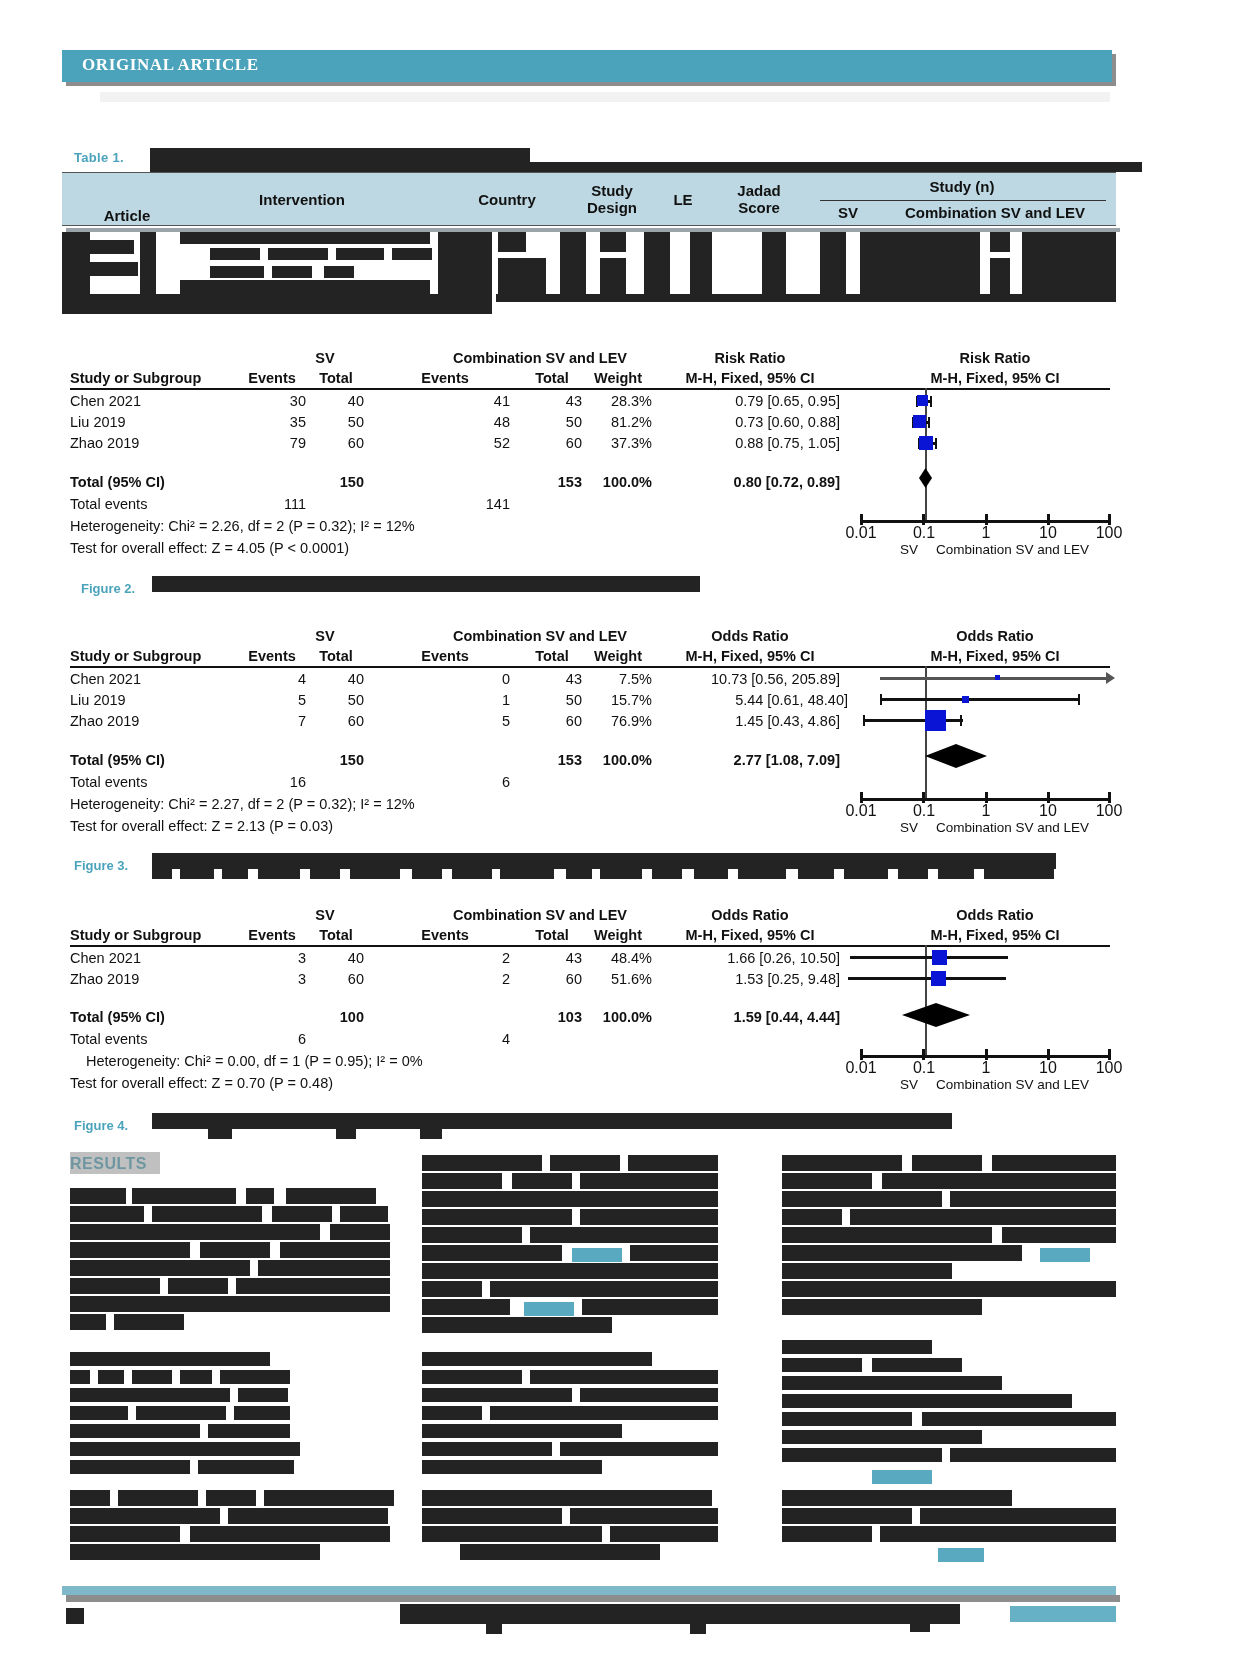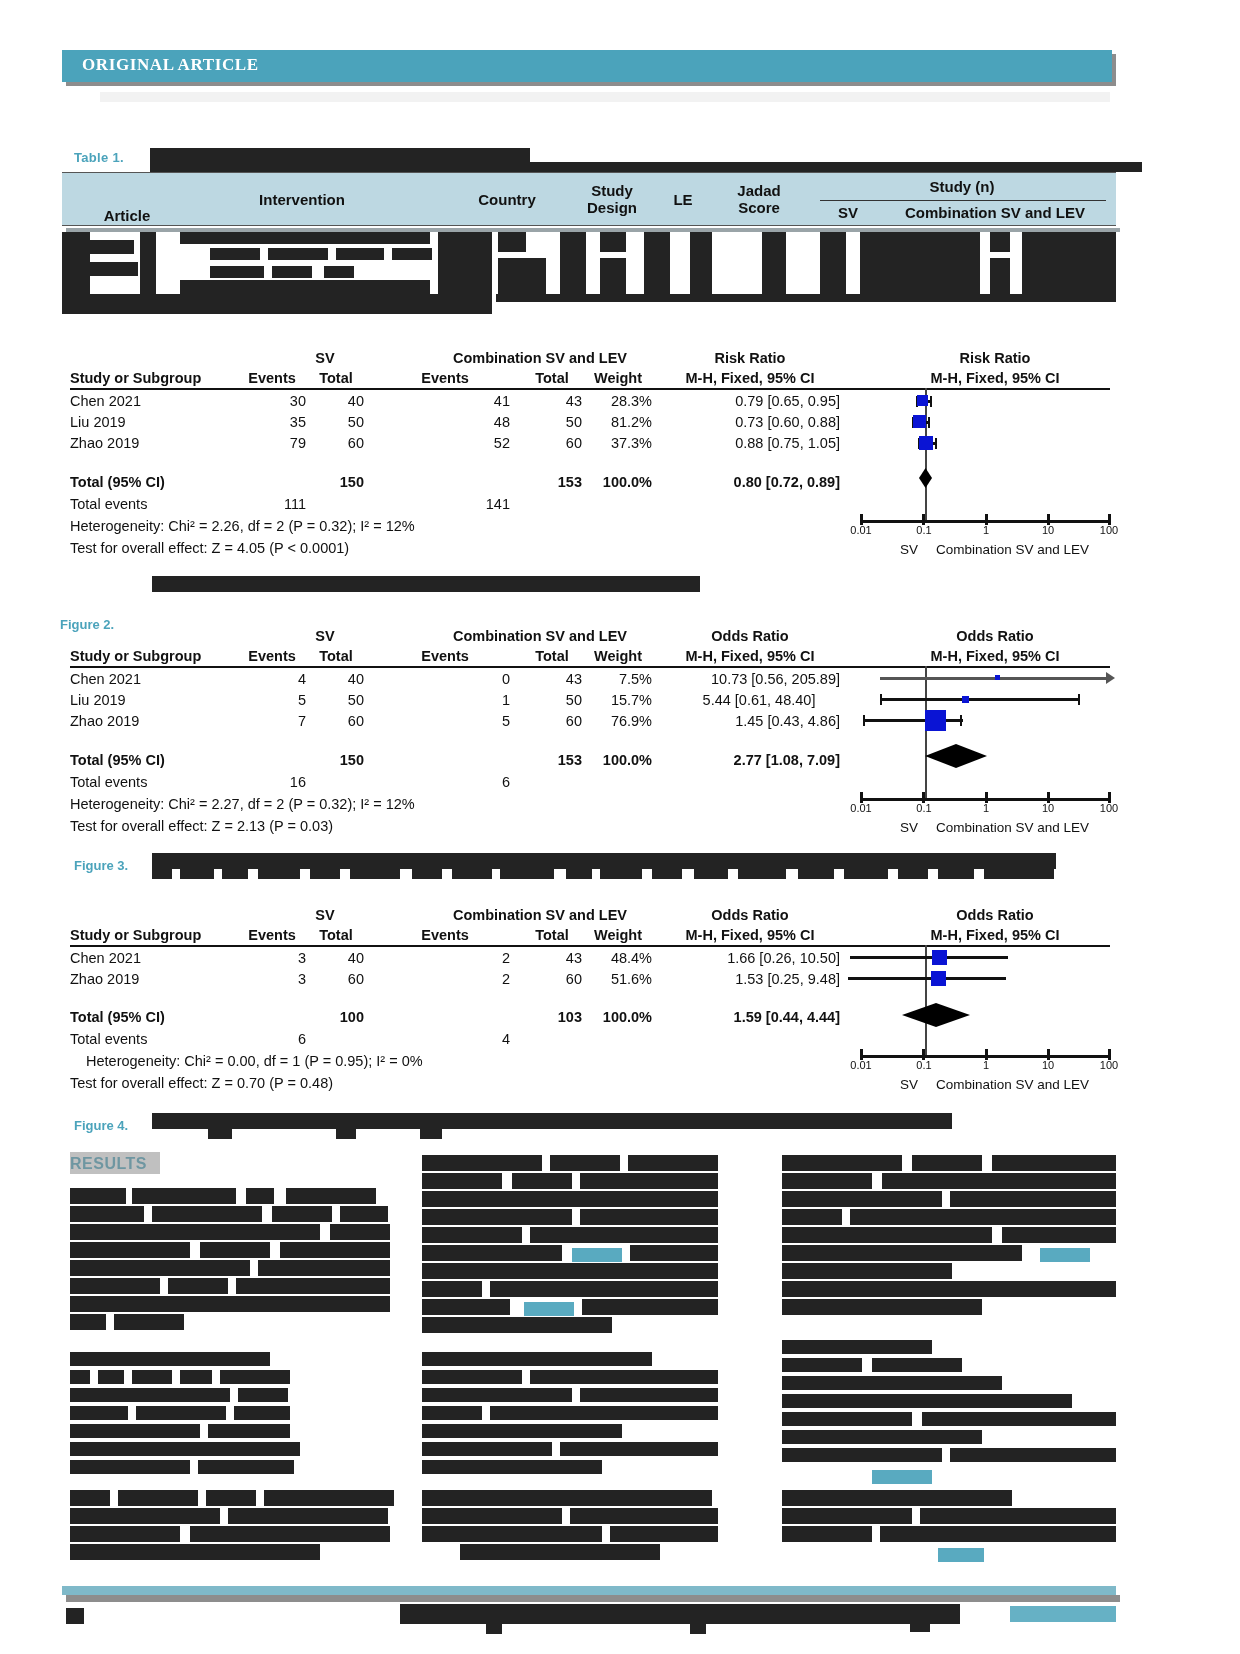--- a/index.html
+++ b/index.html
@@ -41,21 +41,21 @@
   
   .forest { position:absolute; left:70px; width:1060px; font-size:14.5px; color:#111; }
   .fp-colhead { position:absolute; font-weight:bold; font-size:14.5px; color:#111; text-align:center; }
   .fp-rule { position:absolute; height:2px; background:#111; }
   .fp-cell { position:absolute; font-size:14.5px; color:#111; white-space:nowrap; }
   .fp-cell.r { text-align:right; }
   .fp-cell.b { font-weight:bold; }
   .plot-rule { position:absolute; left:0; height:2px; background:#111; }
   .axis-line { position:absolute; height:3px; background:#111; }
   .axis-tick { position:absolute; width:3px; height:11px; background:#111; }
-  .axis-lbl { position:absolute; font-size:11px; color:#111; text-align:center; }
+  .axis-lbl { position:absolute; font-size:16px; color:#111; text-align:center; }
   .axis-grp { position:absolute; font-size:13.5px; color:#111; }
   .nullline { position:absolute; width:2px; background:#444; }
   .ci { position:absolute; height:3px; background:#111; }
   .ci.grey { background:#555; }
   .ci-cap { position:absolute; width:2px; height:11px; background:#111; }
   .marker { position:absolute; background:#0a14d4; }
   .diamond { position:absolute; background:#000; }
 
   
   .figcap-label { position:absolute; font-size:13px; font-weight:bold; color:#4ba3bb; }
@@ -213,21 +213,21 @@
   <div class="axis-tick" style="left:1038px; top:166px;"></div>
   <div class="axis-lbl" style="left:766px; top:176px; width:50px;">0.01</div>
   <div class="axis-lbl" style="left:829px; top:176px; width:50px;">0.1</div>
   <div class="axis-lbl" style="left:891px; top:176px; width:50px;">1</div>
   <div class="axis-lbl" style="left:953px; top:176px; width:50px;">10</div>
   <div class="axis-lbl" style="left:1014px; top:176px; width:50px;">100</div>
   <div class="axis-grp" style="left:830px; top:194px;">SV</div>
   <div class="axis-grp" style="left:866px; top:194px;">Combination SV and LEV</div>
 </div>
 
-<div class="figcap-label" style="left:60px; top:581px;margin-top:36px;">Figure 2.</div>
+<div class="figcap-label" style="left:81px; top:581px;">Figure 2.</div>
 <div class="rb" style="left:152px;top:576px;width:548px;height:16px;"></div>
 
 <div class="forest" id="forest-1" style="top:626px; height:210px;">
   <div class="fp-colhead" style="left:200px; top:2px;  width:110px;">SV</div>
   <div class="fp-colhead" style="left:320px; top:2px;  width:300px;">Combination SV and LEV</div>
   <div class="fp-colhead" style="left:560px; top:2px;  width:240px;">Odds Ratio</div>
   <div class="fp-colhead" style="left:800px; top:2px;  width:250px;">Odds Ratio</div>
 
   <div class="fp-colhead" style="left:0px;   top:22px; width:170px; text-align:left;">Study or Subgroup</div>
   <div class="fp-colhead" style="left:168px; top:22px; width:68px;">Events</div>
@@ -247,21 +247,21 @@
   <div class="fp-cell r" style="left:452px; top:45px; width:60px;">43</div>
   <div class="fp-cell r" style="left:514px; top:45px; width:68px;">7.5%</div>
   <div class="fp-cell r" style="left:560px; top:45px; width:210px;">10.73 [0.56, 205.89]</div>
 
   <div class="fp-cell" style="left:0px;   top:66px;">Liu 2019</div>
   <div class="fp-cell r" style="left:168px; top:66px; width:68px;">5</div>
   <div class="fp-cell r" style="left:238px; top:66px; width:56px;">50</div>
   <div class="fp-cell r" style="left:310px; top:66px; width:130px;">1</div>
   <div class="fp-cell r" style="left:452px; top:66px; width:60px;">50</div>
   <div class="fp-cell r" style="left:514px; top:66px; width:68px;">15.7%</div>
-  <div class="fp-cell r" style="left:584px; top:66px; width:210px;text-align:center;">5.44 [0.61, 48.40]</div>
+  <div class="fp-cell r" style="left:568px; top:66px; width:210px;">5.44 [0.61, 48.40]</div>
 
   <div class="fp-cell" style="left:0px;   top:87px;">Zhao 2019</div>
   <div class="fp-cell r" style="left:168px; top:87px; width:68px;">7</div>
   <div class="fp-cell r" style="left:238px; top:87px; width:56px;">60</div>
   <div class="fp-cell r" style="left:310px; top:87px; width:130px;">5</div>
   <div class="fp-cell r" style="left:452px; top:87px; width:60px;">60</div>
   <div class="fp-cell r" style="left:514px; top:87px; width:68px;">76.9%</div>
   <div class="fp-cell r" style="left:560px; top:87px; width:210px;">1.45 [0.43, 4.86]</div>
 
   <div class="fp-cell b" style="left:0px;   top:126px;">Total (95% CI)</div>

